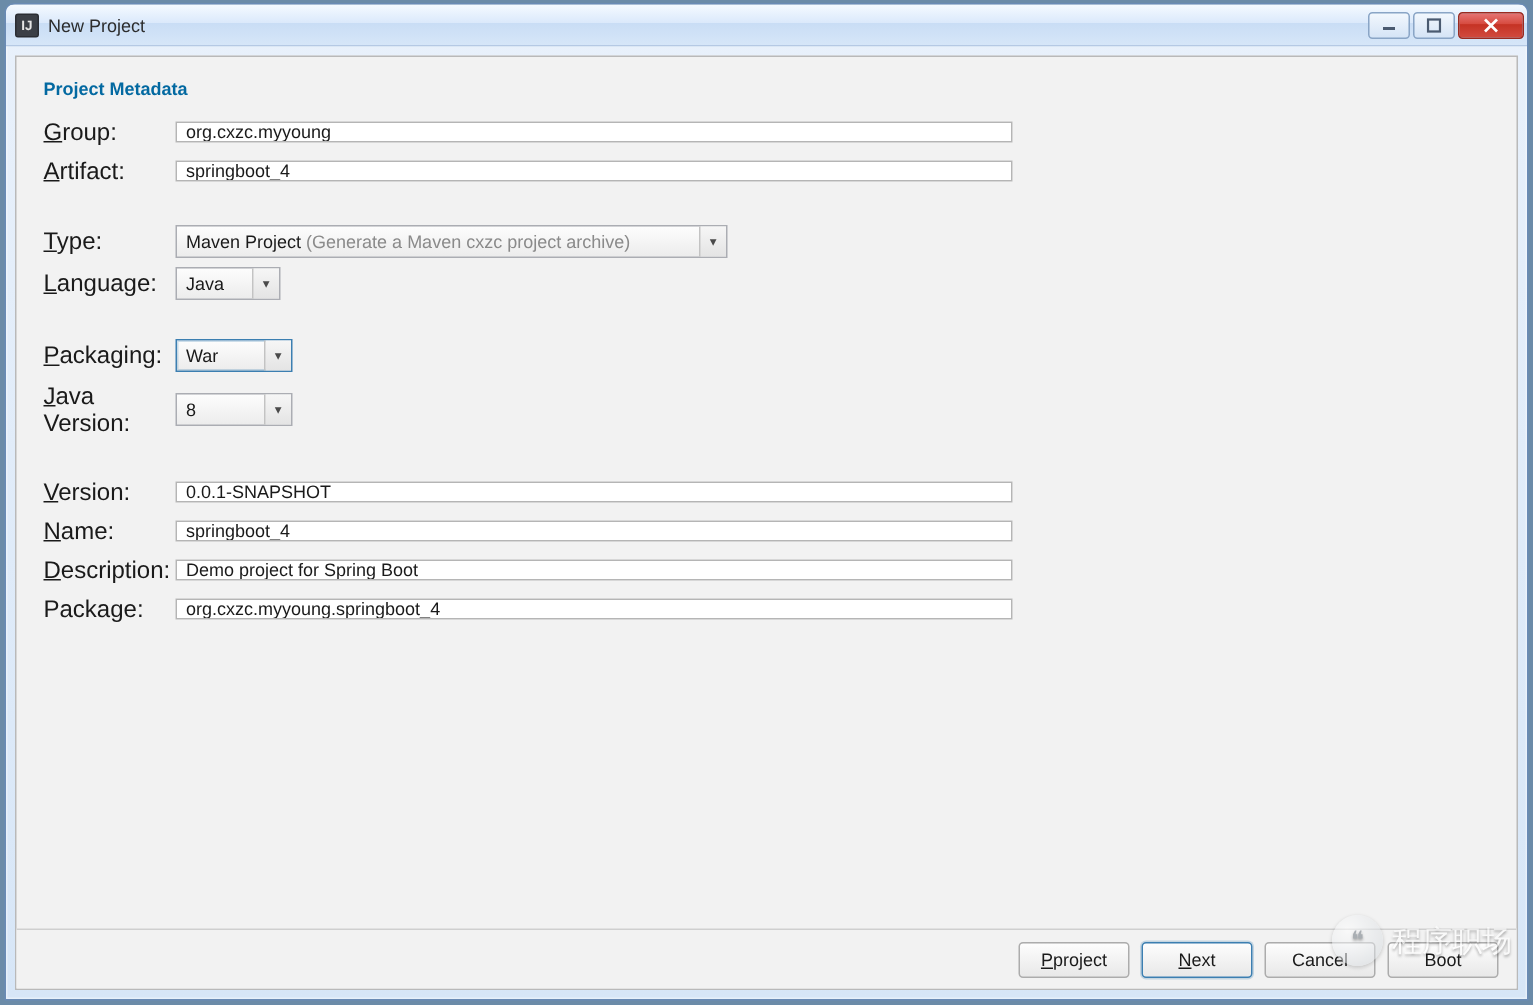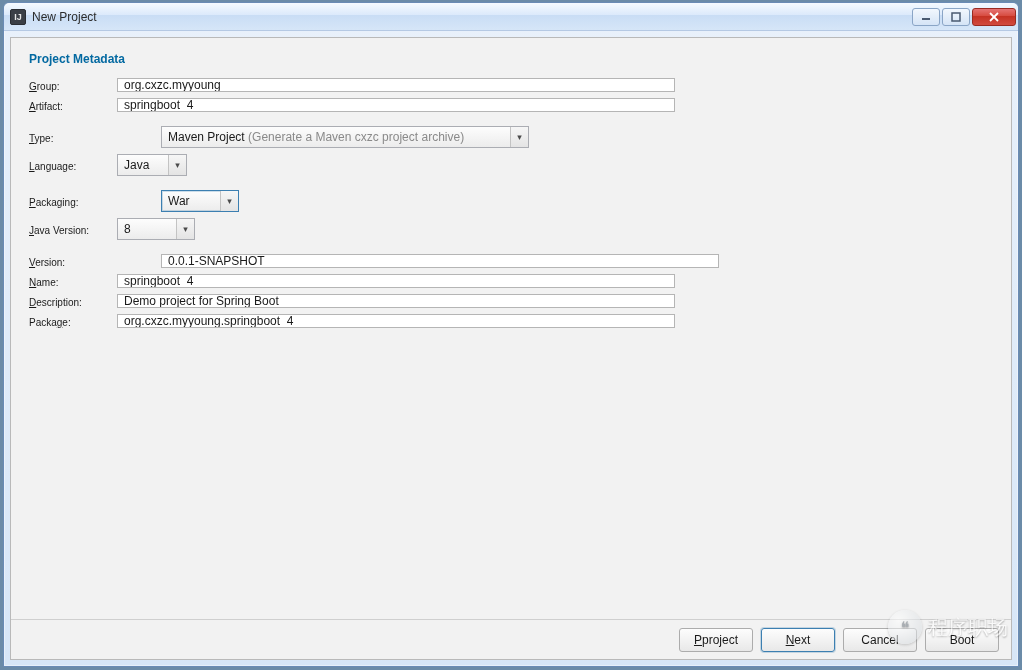--- a/index.html
+++ b/index.html
@@ -86,25 +86,25 @@
   font-weight: bold;
   font-size: 12px;
   color: #0369a1;
   margin-bottom: 12px;
 }
 .form-row {
   display: flex;
   align-items: center;
   margin-bottom: 6px;
 }
-.form-row.gap-top { margin-top: 14px; gap: 44px; }
+.form-row.gap-top { margin-top: 26px; }
 .label {
   width: 88px;
   color: #1a1a1a;
-  font-size: 10px;
+  font-size: 16px;
   padding-top: 2px;
 }
 .label span.u { text-decoration: underline; }
 .text-input {
   flex: 1;
   max-width: 558px;
   height: 14px;
   border: 1px solid #b5b5b5;
   background: #fff;
   padding: 0 6px;

